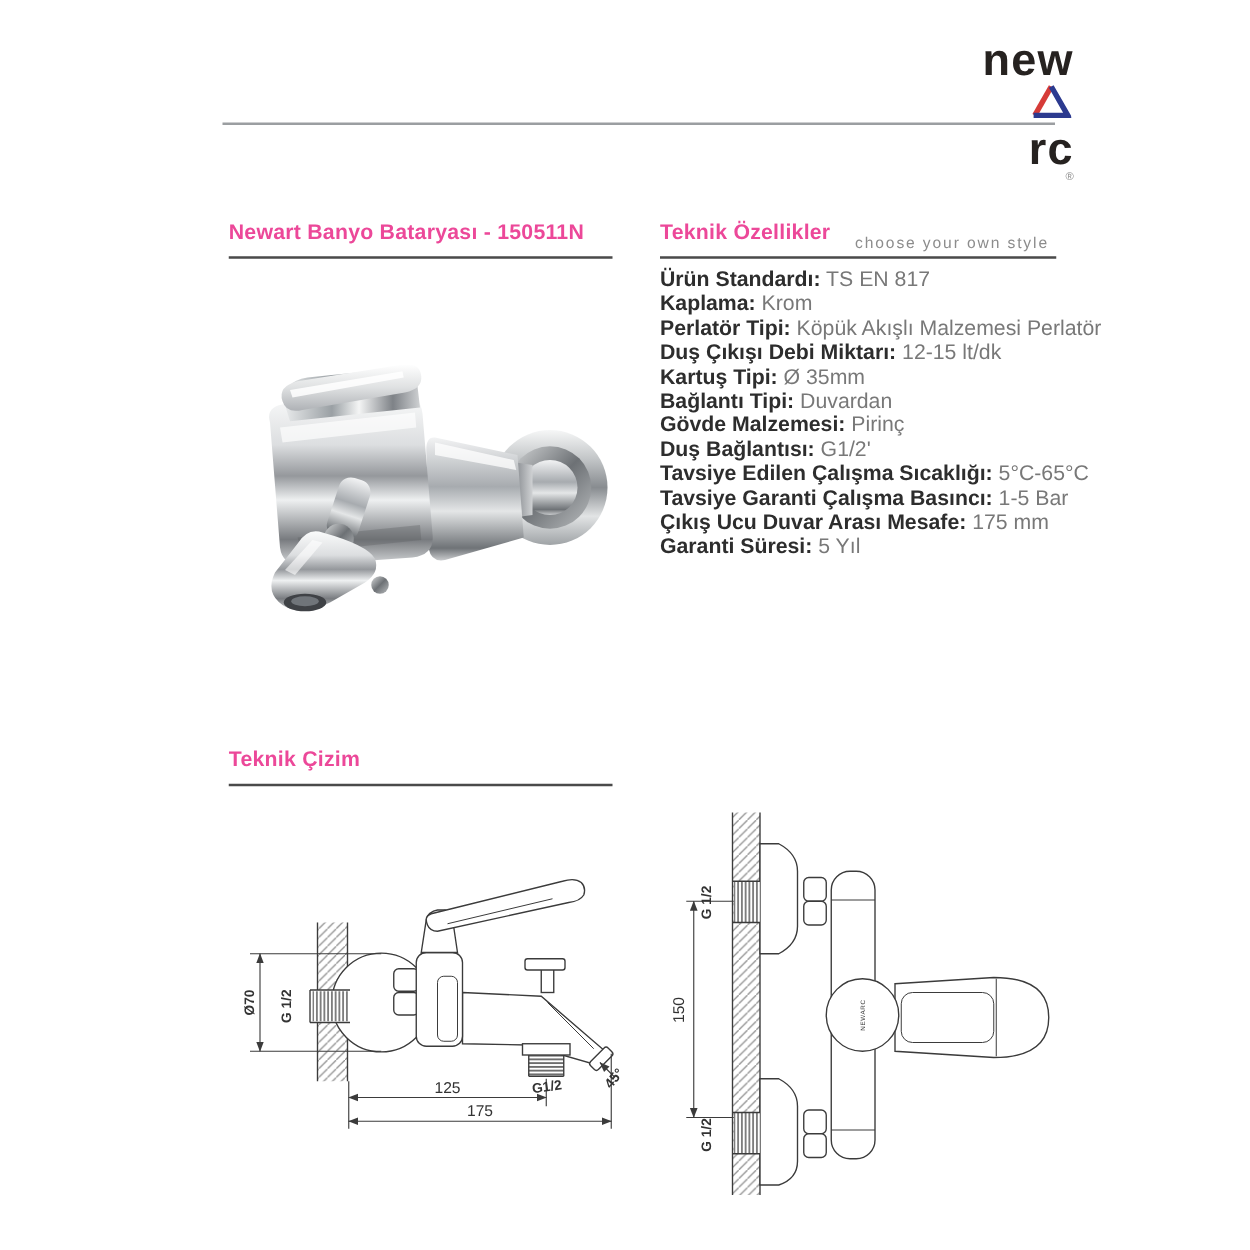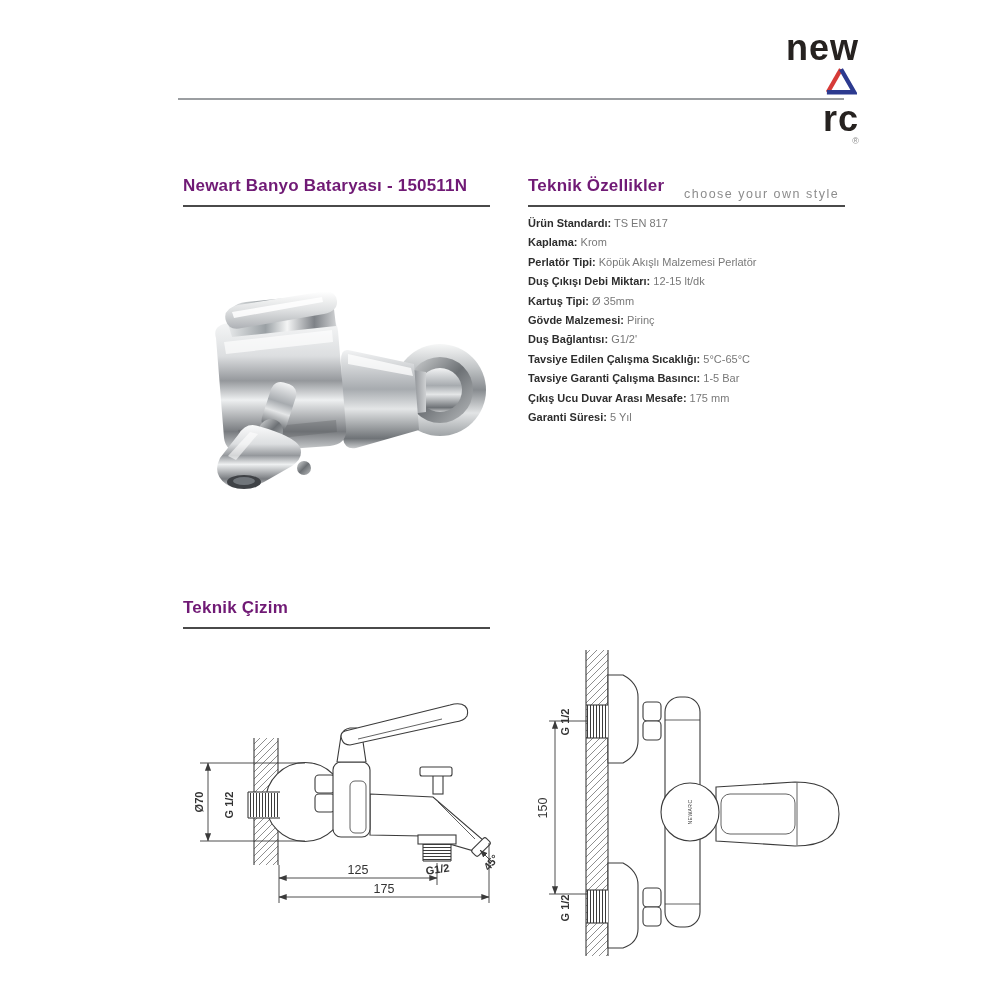--- a/index.html
+++ b/index.html
@@ -10,28 +10,28 @@
   
   .logo{left:684px;top:30px;width:175px;}
   .logo-word{display:flex;align-items:flex-end;line-height:1;font-size:36px;
              font-weight:600;letter-spacing:1px;color:#262220;white-space:nowrap;flex-direction:column;}
   .logo-word .tri{margin:0 2px 6px 2px;}
   .logo-word .reg{font-size:9px;color:#8a8a8a;font-weight:400;margin:0 0 24px 2px;letter-spacing:0;}
   .logo-tagline{margin-top:17px;font-size:12.5px;letter-spacing:1.5px;color:#8c8c8c;white-space:nowrap;}
 
   .top-divider{left:178px;top:98px;width:666px;height:2px;background:#9b9ea1;}
 
-  .sec-title{font-size:17px;font-weight:700;color:#701a75;padding-bottom:9px;
+  .sec-title{font-size:17px;font-weight:700;color:#ec4899;padding-bottom:9px;
              border-bottom:2px solid #4a4a4a;letter-spacing:.2px;}
   .t-left{left:183px;top:176px;width:307px;}
   .t-right{left:528px;top:176px;width:317px;}
   .t-drawing{left:183px;top:598px;width:307px;}
 
   .specs{left:528px;top:214px;width:340px;}
-  .spec-row{font-size:11px;line-height:19.4px;white-space:nowrap;}
+  .spec-row{font-size:17px;line-height:19.4px;white-space:nowrap;}
   .spec-label{font-weight:700;color:#2d2d2d;}
   .spec-value{color:#787878;}
 
   .product-figure{left:198px;top:280px;width:290px;height:220px;}
   .drawing-left{left:192px;top:645px;}
   .drawing-right{left:535px;top:642px;}
 
   svg text{font-family:"Liberation Sans",sans-serif;fill:#333;}
   .dimnum{font-size:12.5px;}
   .dimlbl{font-size:11px;font-weight:600;}
@@ -56,20 +56,21 @@
 
 <div class="abs sec-title t-left">Newart Banyo Bataryası - 150511N</div>
 <div class="abs sec-title t-right">Teknik Özellikler</div>
 
 <div class="abs specs">
   <div class="spec-row"><span class="spec-label">Ürün Standardı:</span> <span class="spec-value">TS EN 817</span></div>
   <div class="spec-row"><span class="spec-label">Kaplama:</span> <span class="spec-value">Krom</span></div>
   <div class="spec-row"><span class="spec-label">Perlatör Tipi:</span> <span class="spec-value">Köpük Akışlı Malzemesi Perlatör</span></div>
   <div class="spec-row"><span class="spec-label">Duş Çıkışı Debi Miktarı:</span> <span class="spec-value">12-15 lt/dk</span></div>
   <div class="spec-row"><span class="spec-label">Kartuş Tipi:</span> <span class="spec-value">Ø 35mm</span></div>
+  <div class="spec-row"><span class="spec-label">Bağlantı Tipi:</span> <span class="spec-value">Duvardan</span></div>
   <div class="spec-row"><span class="spec-label">Gövde Malzemesi:</span> <span class="spec-value">Pirinç</span></div>
   <div class="spec-row"><span class="spec-label">Duş Bağlantısı:</span> <span class="spec-value">G1/2'</span></div>
   <div class="spec-row"><span class="spec-label">Tavsiye Edilen Çalışma Sıcaklığı:</span> <span class="spec-value">5°C-65°C</span></div>
   <div class="spec-row"><span class="spec-label">Tavsiye Garanti Çalışma Basıncı:</span> <span class="spec-value">1-5 Bar</span></div>
   <div class="spec-row"><span class="spec-label">Çıkış Ucu Duvar Arası Mesafe:</span> <span class="spec-value">175 mm</span></div>
   <div class="spec-row"><span class="spec-label">Garanti Süresi:</span> <span class="spec-value">5 Yıl</span></div>
 </div>
 
 <svg class="abs product-figure" viewBox="0 0 290 220">
   <defs>

